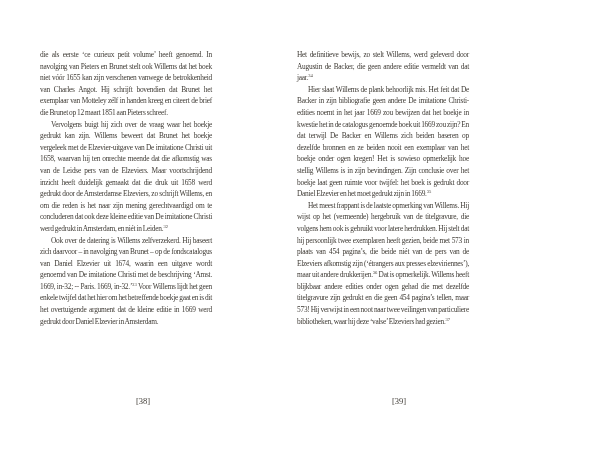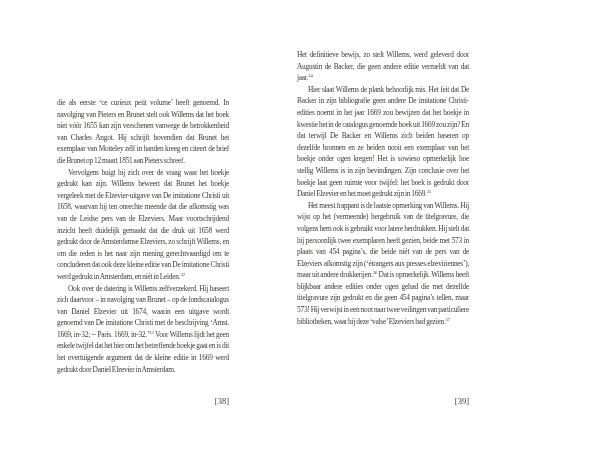--- a/index.html
+++ b/index.html
@@ -16,21 +16,21 @@
   .spread {
     position: absolute;
     inset: 0;
     background: #ffffff;
   }
   .page {
     position: absolute;
     top: 49px;
     width: 172px;
   }
-  .page-left  { left: 57px; margin-top: 48px; }
+  .page-left  { left: 40px; }
   .page-right { left: 297px; }
   .para {
     margin: 0;
     text-align: justify;
     font-family: "Liberation Serif", serif;
     font-size: 7.4px;
     line-height: 11.6px;
     letter-spacing: -0.25px;
     word-spacing: -0.5px;
     color: #3f3b35;
@@ -40,27 +40,27 @@
   .sup {
     font-size: 62%;
     vertical-align: super;
     line-height: 0;
     letter-spacing: 0;
   }
   .folio {
     position: absolute;
     top: 396px;
     width: 172px;
-    text-align: right;
+    text-align: center;
     font-family: "Liberation Serif", serif;
     font-size: 8.5px;
     color: #3f3b35;
   }
   .folio-left  { left: 57px; }
-  .folio-right { left: 297px; }
+  .folio-right { left: 313px; }
 </style>
 </head>
 <body>
 
 <div class="spread">
   <div class="page page-left">
     <div class="page-text">
         <p class="para"><span>die als eerste ‘ce curieux petit volume’ heeft genoemd. In navolging van Pieters en Brunet stelt ook Willems dat het boek niet vóór 1655 kan zijn verschenen vanwege de betrokkenheid van Charles Angot. Hij schrijft bovendien dat Brunet het exemplaar van Motteley zélf in handen kreeg en citeert de brief die Brunet op 12 maart 1851 aan Pieters schreef.</span></p>
         <p class="para indent"><span>Vervolgens buigt hij zich over de vraag waar het boekje gedrukt kan zijn. Willems beweert dat Brunet het boekje vergeleek met de Elzevier-uitgave van </span><span class="it">De imitatione Christi</span><span> uit 1658, waarvan hij ten onrechte meende dat die afkomstig was van de Leidse pers van de Elzeviers. Maar voortschrijdend inzicht heeft duidelijk gemaakt dat die druk uit 1658 werd gedrukt door de Amsterdamse Elzeviers, zo schrijft Willems, en om die reden is het naar zijn mening gerechtvaardigd om te concluderen dat ook deze kleine editie van </span><span class="it">De imitatione Christi</span><span> werd gedrukt in Amsterdam, en niét in Leiden.</span><span class="sup">32</span></p>
         <p class="para indent"><span>Ook over de datering is Willems zelfverzekerd. Hij baseert zich daarvoor – in navolging van Brunet – op de fondscatalogus van Daniel Elzevier uit 1674, waarin een uitgave wordt genoemd van </span><span class="it">De imitatione Christi</span><span> met de beschrijving ‘Amst. 1669, in-32; -- Paris. 1669, in-32.’</span><span class="sup">33</span><span> Voor Willems lijdt het geen enkele twijfel dat het hier om het betreffende boekje gaat en is dit het overtuigende argument dat de kleine editie in 1669 werd gedrukt door Daniel Elzevier in Amsterdam.</span></p>

